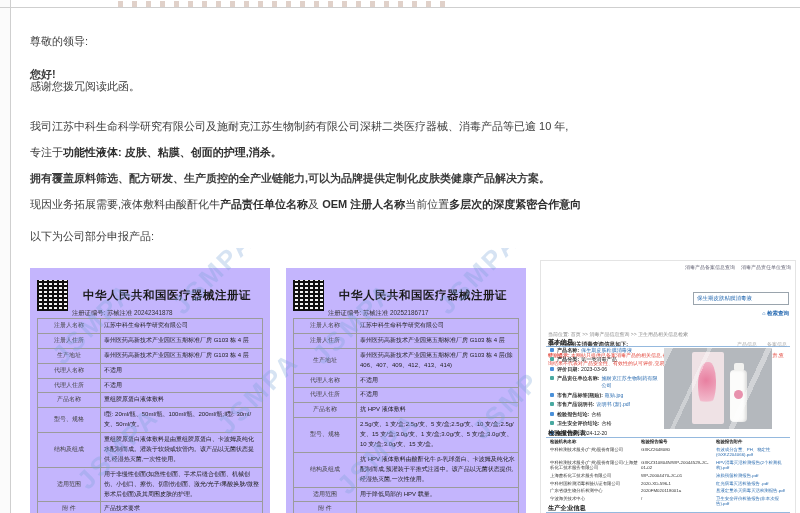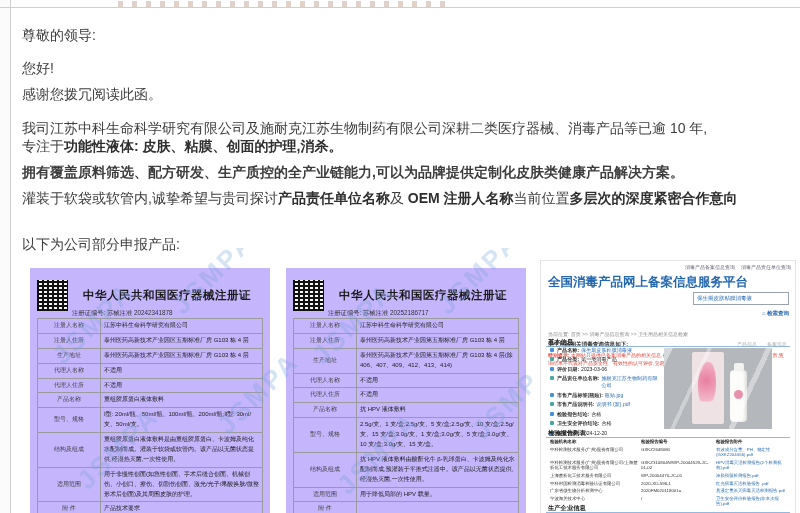--- a/index.html
+++ b/index.html
@@ -8,29 +8,29 @@
     background:#ffffff;
     font-family:"Liberation Sans","DejaVu Sans",sans-serif;
     color:#3d3d3d;
   }
   
   .left-gutter{position:absolute;left:0;top:0;width:10px;height:513px;background:#fbfbfb;border-right:1px solid #cfcfcf;}
   .top-rule{position:absolute;left:0;top:7px;width:800px;height:1px;background:#cfcfcf;}
   .top-frags{position:absolute;left:118px;top:1px;width:330px;height:6px;overflow:hidden;opacity:.45;
     background:repeating-linear-gradient(90deg,#b98 0 5px,transparent 5px 14px);}
   
-  .letter p{position:absolute;left:22px;margin:0;font-size:14px;line-height:1.25;white-space:nowrap;}
+  .letter p{position:absolute;left:22px;margin:8px;font-size:11px;line-height:1.25;white-space:nowrap;}
   .p-salutation{top:27px;font-size:16px;}
-  .p-greeting{top:60px;}
-  .p-thanks{top:86px;}
-  .p-body1{top:120px;}
+  .p-greeting{top:60px;font-weight:bold;}
+  .p-thanks{top:73px;font-family:Liberation Mono, monospace;}
+  .p-body1{top:112px;}
   .p-body2{top:138px;text-align:center;}
   .p-body3{top:164px;font-weight:bold;}
   .p-body4{top:190px;}
-  .p-intro{top:236px;}
+  .p-intro{top:222px;}
   .b{font-weight:bold;color:#2f2f2f;}
   
   .cert{position:absolute;top:268px;width:240px;height:245px;background:#c4b5fd;overflow:hidden;}
   .cert1{left:30px;}
   .cert2{left:286px;}
   .qr{position:absolute;left:7px;top:12px;width:31px;height:31px;
       background:
         repeating-linear-gradient(0deg,#111 0 2px,transparent 2px 4px),
         repeating-linear-gradient(90deg,#111 0 2px,#f4f4f4 2px 5px);}
   .cert-title{position:absolute;left:34px;right:0;top:20px;text-align:center;font-size:11.5px;font-weight:bold;color:#1a1a1a;letter-spacing:.5px;white-space:nowrap;}
@@ -89,21 +89,21 @@
 <div class="top-rule"></div>
 <div class="top-frags"></div>
 
 <div class="letter">
   <p class="p-salutation">尊敬的领导:</p>
   <p class="p-greeting">您好!</p>
   <p class="p-thanks">感谢您拨冗阅读此函。</p>
   <p class="p-body1">我司江苏中科生命科学研究有限公司及施耐克江苏生物制药有限公司深耕二类医疗器械、消毒产品等已逾 10 年,</p>
   <p class="p-body2"><span>专注于</span><span class="b">功能性液体: 皮肤、粘膜、创面的护理,消杀。</span></p>
   <p class="p-body3">拥有覆盖原料筛选、配方研发、生产质控的全产业链能力,可以为品牌提供定制化皮肤类健康产品解决方案。</p>
-  <p class="p-body4"><span>灌装于软袋或软管内,诚挚希望与贵司探讨</span><span class="b">产品责任单位名称</span><span>及 </span><span class="b">OEM 注册人名称</span><span>当前位置</span><span class="b">多层次的深度紧密合作意向</span></p>
+  <p class="p-body4"><span>现因业务拓展需要,液体敷料由酸酐化牛</span><span class="b">产品责任单位名称</span><span>及 </span><span class="b">OEM 注册人名称</span><span>当前位置</span><span class="b">多层次的深度紧密合作意向</span></p>
   <p class="p-intro">以下为公司部分申报产品:</p>
 </div>
 
 <div class="cert cert1">
   <div class="qr"></div>
   <div class="cert-title">中华人民共和国医疗器械注册证</div>
   <div class="cert-regline"><span>注册证编号:</span> <span>苏械注准 20242341878</span></div>
   <table>
     <tbody>
         <tr>
@@ -209,21 +209,20 @@
   <span class="wm" style="left:415px;top:10px">JSMPA</span>
   <span class="wm" style="left:315px;top:190px">JSMPA</span>
   <span class="wm" style="left:450px;top:135px">JSMPA</span>
 </div>
 
 <div class="portal">
   <div class="toplinks">
     <span>消毒产品备案信息查询</span>
     <span>消毒产品责任单位查询</span>
   </div>
-  <div class="portal-title">全国消毒产品网上备案信息服务平台</div>
   <div class="searchbox">
       <span>保生期皮肤粘膜消毒液</span>
     </div>
   <div class="search-btn"><span>⌂</span> <span>检索查询</span></div>
   <div class="crumbs">当前位置: 首页 &gt;&gt; 消毒产品信息查询 &gt;&gt; 卫生用品相关信息检索</div>
   <div class="result-heading">卫生用品相关消毒查询信息如下:</div>
   <div class="result-links">
     <span>产品信息</span>
     <span>备案信息</span>
   </div>

